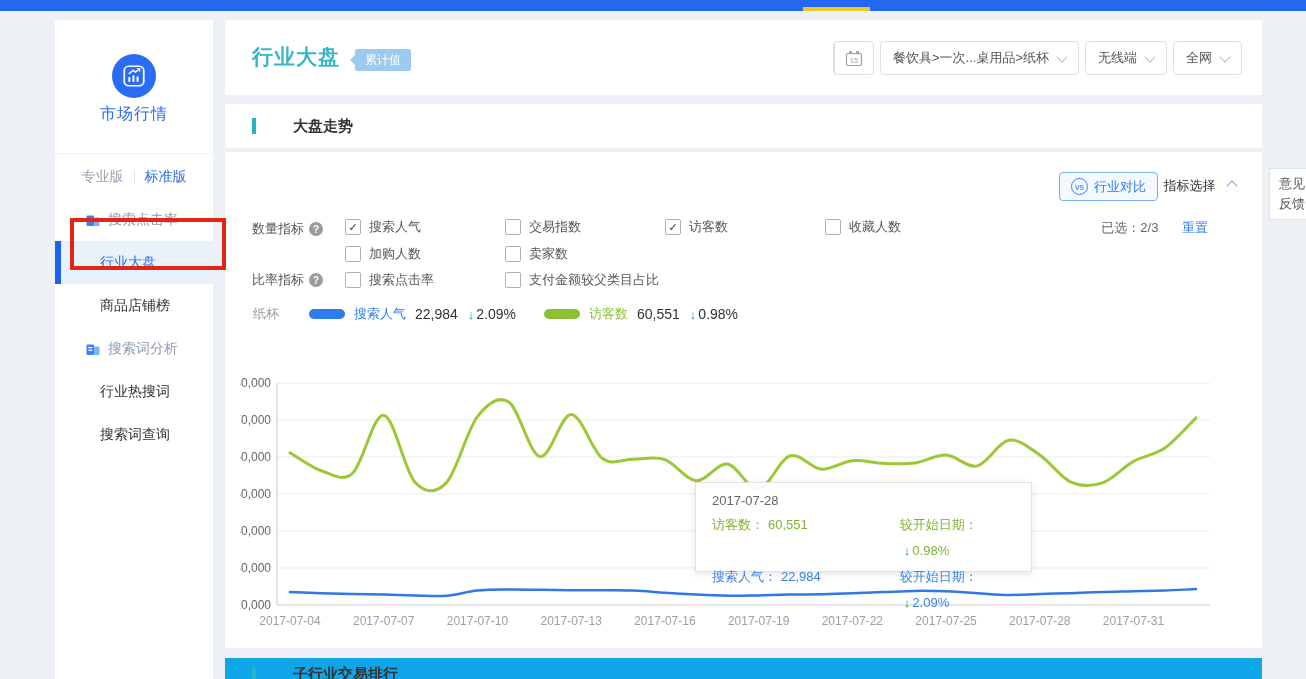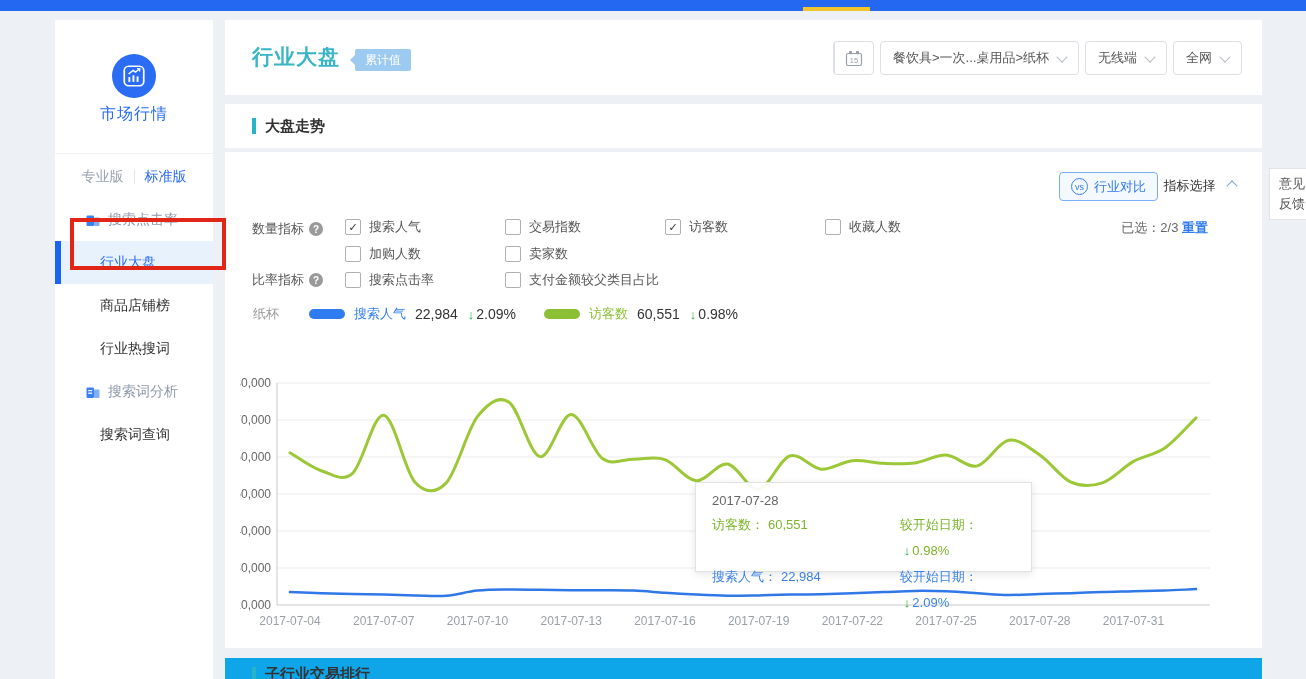--- a/index.html
+++ b/index.html
@@ -44,31 +44,31 @@
   .filter .seg{padding:0 12px;display:flex;align-items:center;height:100%;}
   .filter .iconseg{width:38px;border-left:1px solid #dcdfe6;display:flex;align-items:center;justify-content:center;height:100%;}
   .chev{width:7px;height:7px;border-right:1.4px solid #b9bec6;border-bottom:1.4px solid #b9bec6;
         display:inline-block;transform:rotate(45deg);margin-left:9px;margin-top:-3px;}
   .chev.up{transform:rotate(225deg);margin-top:4px;border-color:#7ea8dd;}
 
   
   .section-strip{position:absolute;left:225px;top:104px;width:1037px;height:44px;background:#fff;}
   .sec-inner{position:absolute;left:27px;top:0;height:44px;display:flex;align-items:center;}
   .sec-marker{width:4px;height:16px;background:#28b4c8;margin-right:9px;}
-  .sec-title{font-size:15px;font-weight:bold;color:#333;}
+  .sec-title{font-size:15px;font-weight:bold;color:#333;margin-left:28px;}
 
   
   .chart-card{position:absolute;left:225px;top:152px;width:1037px;height:496px;background:#fff;}
   .compare-btn{position:absolute;right:104px;top:20px;height:27px;border:1px solid #7aaef5;border-radius:4px;
         background:#f4f9ff;color:#2f7af0;font-size:13px;display:flex;align-items:center;gap:6px;padding:0 11px;cursor:pointer;}
   .vs-icon{width:15px;height:15px;border-radius:50%;border:1px solid #3b82f0;color:#2f7af0;font-size:9px;
         display:inline-flex;align-items:center;justify-content:center;}
   .metric-select{position:absolute;right:26px;top:25px;font-size:13px;color:#333;cursor:pointer;}
   .selected-row{position:absolute;right:54px;top:67px;font-size:13px;color:#666;}
-  .reset-link{color:#2f7af0;margin-left:0;cursor:pointer;font-weight:bold;}
+  .reset-link{color:#2f7af0;margin-left:20px;cursor:pointer;}
   .row-label{position:absolute;left:27px;display:flex;align-items:center;gap:5px;color:#555;font-size:13px;}
   .help-icon{width:14px;height:14px;border-radius:50%;background:#9a9a9a;color:#fff;font-size:10px;font-weight:bold;
         display:inline-flex;align-items:center;justify-content:center;cursor:pointer;}
   .cb-row{position:absolute;left:120px;display:flex;}
   .cb-item{width:160px;display:flex;align-items:center;font-size:13px;color:#555;cursor:pointer;}
   .cb{width:14px;height:14px;border:1px solid #b0b0b0;border-radius:2px;background:#fff;margin-right:8px;
         display:inline-flex;align-items:center;justify-content:center;font-size:11px;font-weight:bold;color:#333;line-height:1;}
   .legend{position:absolute;left:28px;top:153px;display:flex;align-items:center;font-size:13px;}
   .legend-cat{color:#999;margin-right:30px;}
   .legend-item{display:flex;align-items:center;margin-right:28px;}
@@ -131,31 +131,31 @@
         <rect x="3.2" y="7.6" width="4" height="1.2" fill="#fff"></rect>
       </svg>
       <span>搜索点击率</span>
     </div>
     <div class="nav-item active">
       <span>行业大盘</span>
     </div>
     <div class="nav-item">
       <span>商品店铺榜</span>
     </div>
-    <div class="nav-item">
-      <span>行业热搜词</span>
-    </div>
     <div class="nav-item section">
       <svg width="16" height="14" viewBox="0 0 16 14">
         <rect x="1.5" y="2.5" width="7.5" height="10.5" rx="1" fill="#3b82f0"></rect>
         <rect x="9" y="4.5" width="5.5" height="8.5" rx="1" fill="#7fb0f7"></rect>
         <rect x="3.2" y="5" width="4" height="1.2" fill="#fff"></rect>
         <rect x="3.2" y="7.6" width="4" height="1.2" fill="#fff"></rect>
       </svg>
       <span>搜索词分析</span>
+    </div>
+    <div class="nav-item">
+      <span>行业热搜词</span>
     </div>
     <div class="nav-item">
       <span>搜索词查询</span>
     </div>
   </nav>
 </aside>
 <div class="red-annotation"></div>
 
 <section class="header-card">
   <div class="page-title">行业大盘</div>

